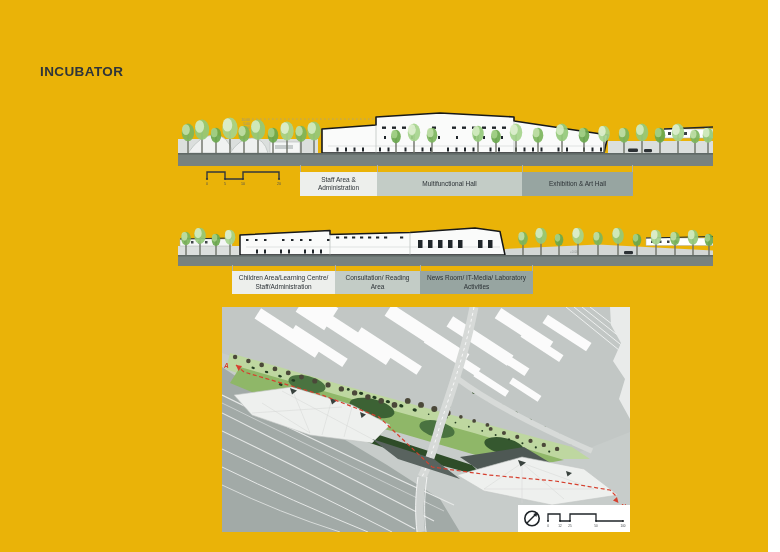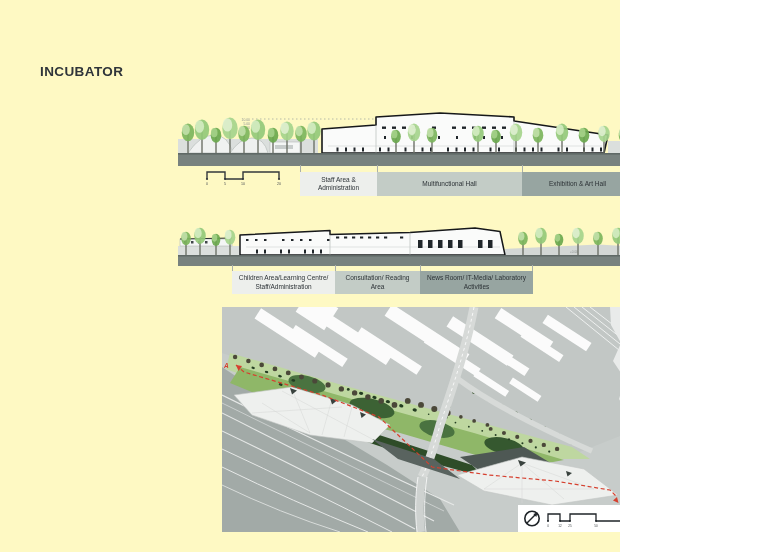--- a/index.html
+++ b/index.html
@@ -1,16 +1,16 @@
 <!DOCTYPE html>
 <html><head>
 <meta charset="utf-8">
 <style>
   html,body{margin:0;padding:0;background:#fff;}
-  .page{position:relative;width:620px;height:552px;background:#fef9c3;overflow:hidden;
+  .page{position:relative;width:768px;height:552px;background:#eab308;overflow:hidden;
         font-family:"Liberation Sans",sans-serif;color:#2c3236;}
   .title{position:absolute;left:40px;top:64px;font-size:13.5px;font-weight:bold;
          letter-spacing:.4px;color:#2f353a;}
   svg{position:absolute;display:block;}
   svg text{font-family:"Liberation Sans",sans-serif;}
   .zone{position:absolute;height:24px;display:flex;align-items:center;justify-content:center;
         text-align:center;font-size:6.5px;line-height:1.3;color:#2c3236;padding:1px 3px;box-sizing:border-box;}
   .row1 .zone{top:172px;} .row2 .zone{top:271px;height:23px;}
   .z0{background:#edefec;} .z1{background:#c3ccc6;} .z2{background:#97a5a1;}
   .leader{position:absolute;width:1px;background:#a9afac;}

